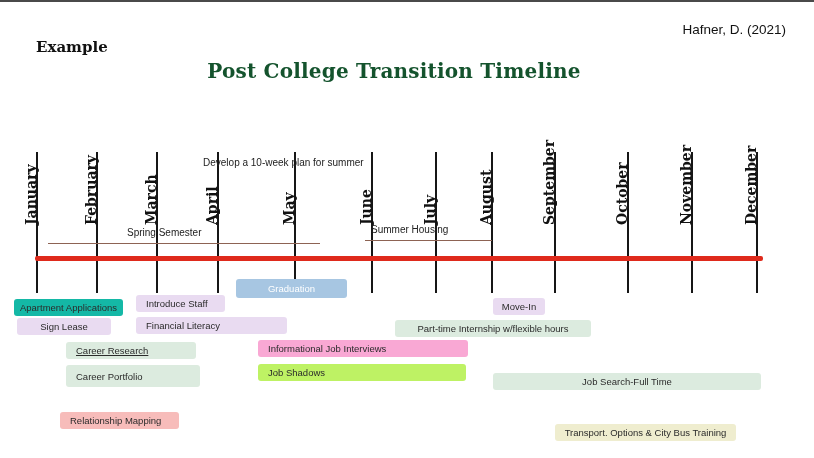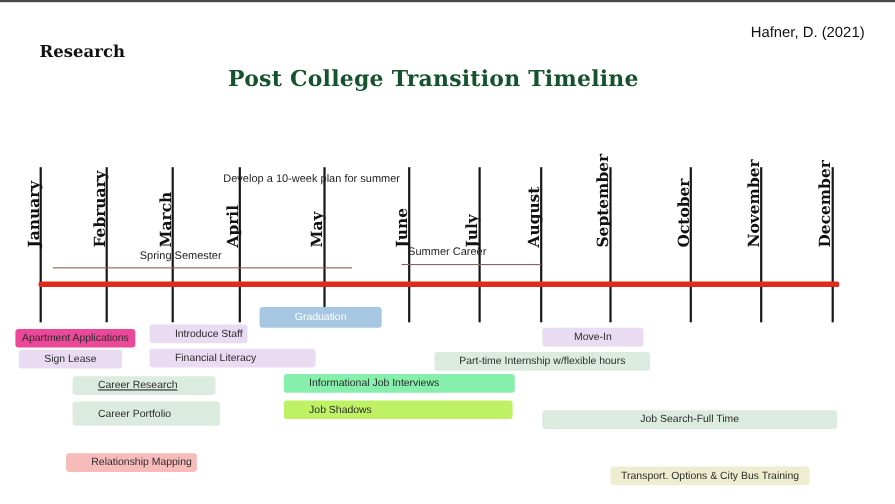--- a/index.html
+++ b/index.html
@@ -26,29 +26,29 @@
     position:absolute;font-family:"DejaVu Serif",serif;font-weight:700;font-size:14px;
     color:#111;white-space:nowrap;transform:rotate(-90deg);transform-origin:0 0;
     line-height:16px;
   }
   .axis{position:absolute;border-radius:2px;}
   .note{position:absolute;font-size:10px;color:#222;white-space:nowrap;}
   .bracket{position:absolute;height:1px;background:#8d6353;}
   .bar{
     position:absolute;font-size:9.5px;color:#2b2b2b;border-radius:3px;
     display:flex;align-items:center;white-space:nowrap;box-sizing:border-box;
-    padding:0 23px;overflow:hidden;
+    padding:0 10px;overflow:hidden;
   }
   .bar.center{justify-content:center;}
 </style>
 </head>
 <body>
 
 <div class="slide">
-  <div class="example">Research</div>
+  <div class="example">Example</div>
   <div class="citation">Hafner, D. (2021)</div>
   <div class="title">Post College Transition Timeline</div>
   <div class="layer">
       <div class="month-tick" style="left: 36px; top: 150px; height: 141px;"></div>
       <div class="month-label" style="left: 23px; top: 223px;">January</div>
       <div class="month-tick" style="left: 96px; top: 150px; height: 141px;"></div>
       <div class="month-label" style="left: 83px; top: 223px;">February</div>
       <div class="month-tick" style="left: 156px; top: 150px; height: 141px;"></div>
       <div class="month-label" style="left: 143px; top: 223px;">March</div>
       <div class="month-tick" style="left: 217px; top: 150px; height: 141px;"></div>
@@ -66,30 +66,30 @@
       <div class="month-tick" style="left: 627px; top: 150px; height: 141px;"></div>
       <div class="month-label" style="left: 614px; top: 223px;">October</div>
       <div class="month-tick" style="left: 691px; top: 150px; height: 141px;"></div>
       <div class="month-label" style="left: 678px; top: 223px;">November</div>
       <div class="month-tick" style="left: 756px; top: 150px; height: 141px;"></div>
       <div class="month-label" style="left: 743px; top: 223px;">December</div>
       <div class="axis" style="left: 35px; top: 254px; width: 728px; height: 5px; background: rgb(223, 42, 28);"></div>
       <div class="note" style="left: 203px; top: 155px;">Develop a 10-week plan for summer</div>
       <div class="note" style="left: 127px; top: 225px;">Spring Semester</div>
       <div class="bracket" style="left: 48px; top: 241px; width: 272px;"></div>
-      <div class="note" style="left: 371px; top: 222px;">Summer Career</div>
+      <div class="note" style="left: 371px; top: 222px;">Summer Housing</div>
       <div class="bracket" style="left: 365px; top: 238px; width: 127px;"></div>
       <div class="bar center" style="left: 236px; top: 277px; width: 111px; height: 19px; background: rgb(167, 198, 226); color: rgb(255, 255, 255);">Graduation</div>
-      <div class="bar center" style="left: 14px; top: 297px; width: 109px; height: 17px; background: #ec4899; color: rgb(43, 43, 43);">Apartment Applications</div>
+      <div class="bar center" style="left: 14px; top: 297px; width: 109px; height: 17px; background: #14b8a6; color: rgb(43, 43, 43);">Apartment Applications</div>
       <div class="bar" style="left: 136px; top: 293px; width: 89px; height: 17px; background: rgb(233, 219, 241); color: rgb(43, 43, 43);">Introduce Staff</div>
-      <div class="bar center" style="left: 493px; top: 296px; width: 92px; height: 17px; background: rgb(233, 219, 241); color: rgb(43, 43, 43);">Move-In</div>
+      <div class="bar center" style="left: 493px; top: 296px; width: 52px; height: 17px; background: rgb(233, 219, 241); color: rgb(43, 43, 43);">Move-In</div>
       <div class="bar" style="left: 136px; top: 315px; width: 151px; height: 17px; background: rgb(233, 219, 241); color: rgb(43, 43, 43);">Financial Literacy</div>
       <div class="bar center" style="left: 17px; top: 316px; width: 94px; height: 17px; background: rgb(233, 219, 241); color: rgb(43, 43, 43);">Sign Lease</div>
       <div class="bar center" style="left: 375px; top: 318px; width: 196px; height: 17px; background: rgb(220, 235, 223); color: rgb(43, 43, 43); margin-left: 20px;">Part-time Internship w/flexible hours</div>
       <div class="bar" style="left: 66px; top: 340px; width: 130px; height: 17px; background: rgb(220, 235, 223); color: rgb(43, 43, 43); text-decoration: underline;">Career Research</div>
-      <div class="bar" style="left: 258px; top: 338px; width: 210px; height: 17px; background: #86efac; color: rgb(43, 43, 43);">Informational Job Interviews</div>
+      <div class="bar" style="left: 258px; top: 338px; width: 210px; height: 17px; background: #f9a8d4; color: rgb(43, 43, 43);">Informational Job Interviews</div>
       <div class="bar" style="left: 66px; top: 363px; width: 134px; height: 22px; background: rgb(220, 235, 223); color: rgb(43, 43, 43);">Career Portfolio</div>
       <div class="bar" style="left: 258px; top: 362px; width: 208px; height: 17px; background: #bef264; color: rgb(43, 43, 43);">Job Shadows</div>
       <div class="bar center" style="left: 493px; top: 371px; width: 268px; height: 17px; background: rgb(220, 235, 223); color: rgb(43, 43, 43);">Job Search-Full Time</div>
       <div class="bar" style="left: 60px; top: 410px; width: 119px; height: 17px; background: rgb(247, 188, 186); color: rgb(43, 43, 43);">Relationship Mapping</div>
       <div class="bar center" style="left: 555px; top: 422px; width: 181px; height: 17px; background: rgb(239, 237, 207); color: rgb(43, 43, 43);">Transport. Options &amp; City Bus Training</div>
     </div>
 </div>
 
 </body></html>

